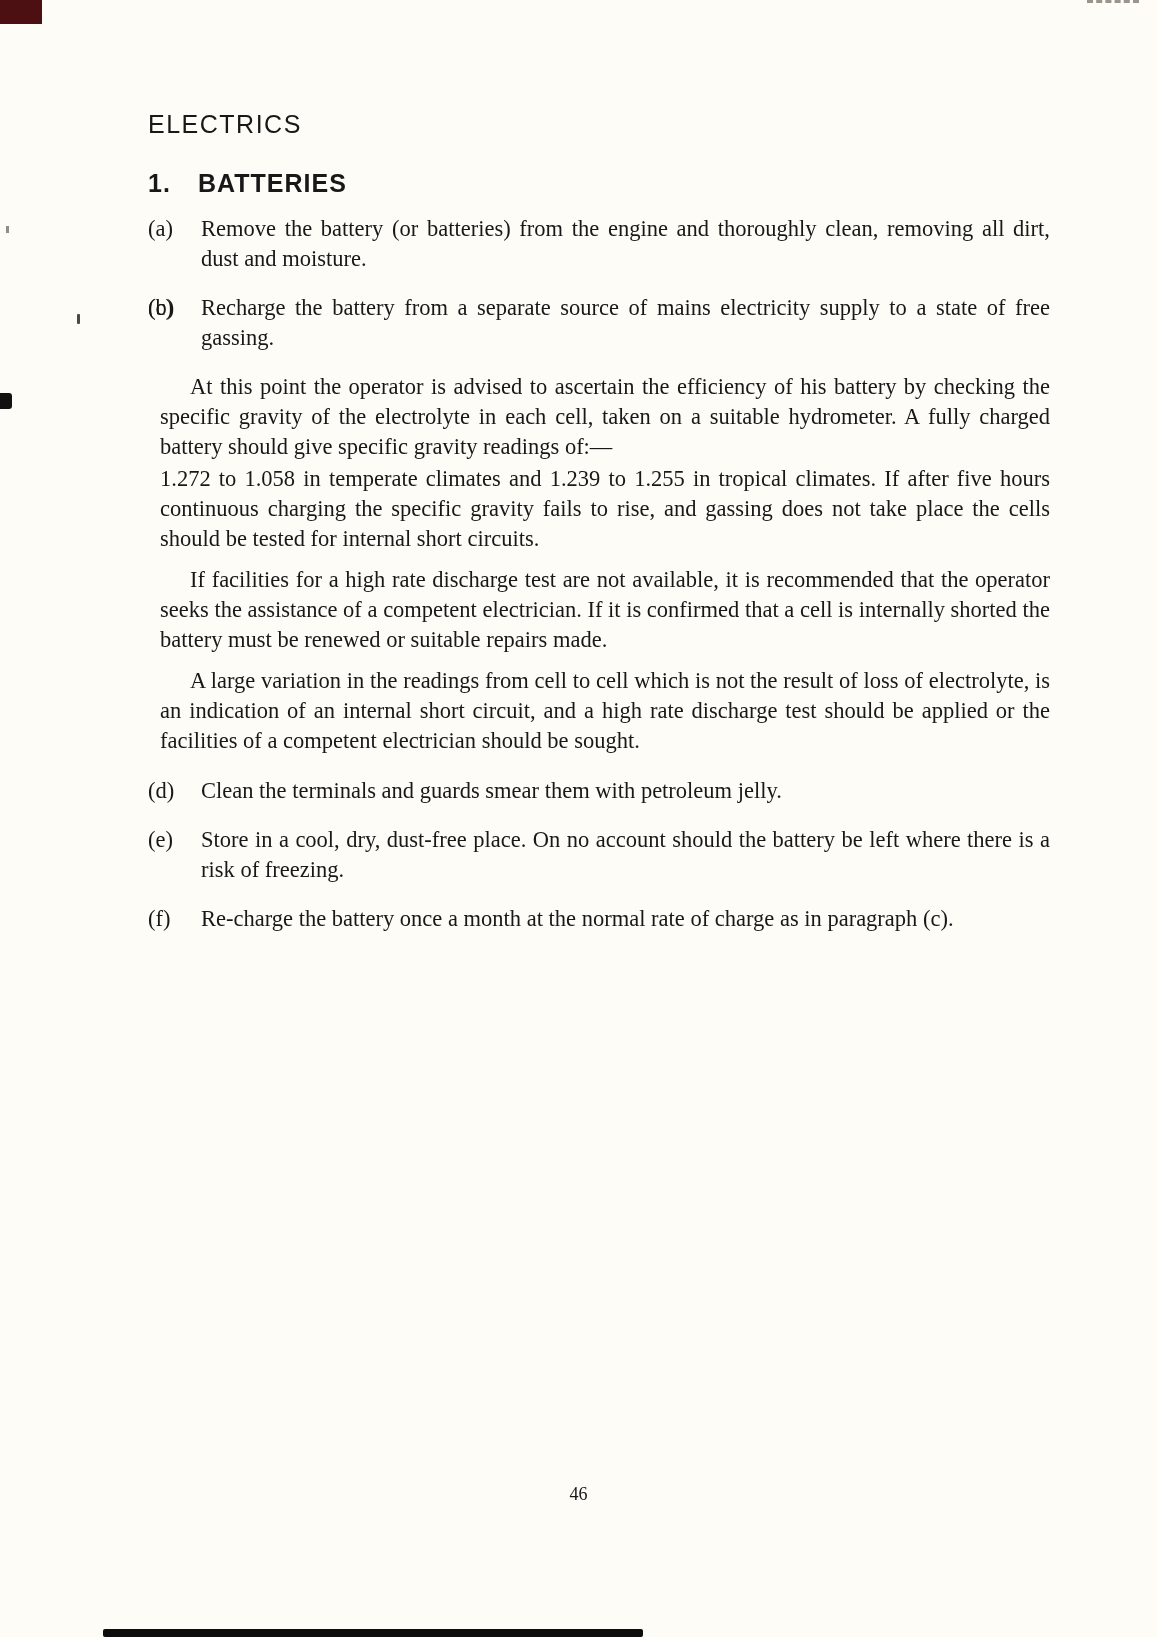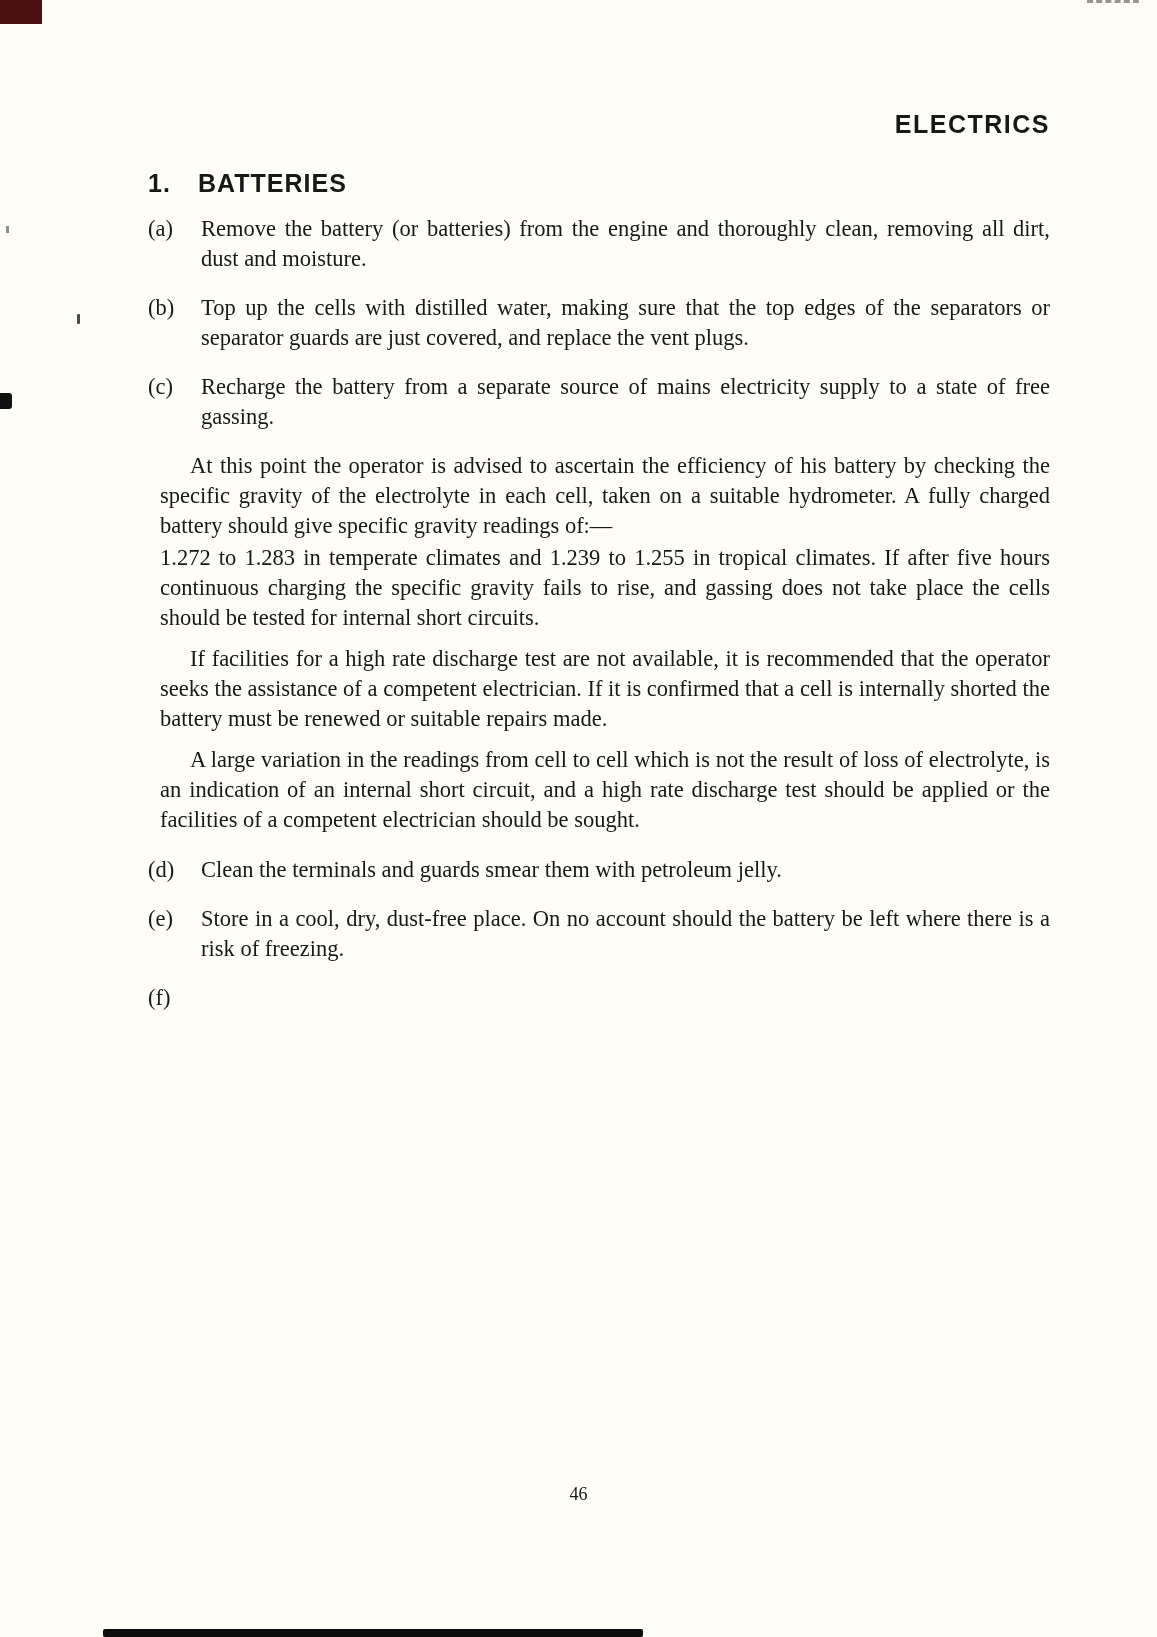--- a/index.html
+++ b/index.html
@@ -18,25 +18,24 @@
     box-sizing: border-box;
   }
   .content {
     position: absolute;
     left: 148px;
     top: 110px;
     width: 902px;
   }
   .doc-heading {
     font-family: "Liberation Sans", sans-serif;
-    font-weight: bold;
+    font-weight: normal;
     font-size: 25px;
     letter-spacing: 1.5px;
     margin: 0 0 30px 0;
-    text-align: right;
   }
   .section-head {
     font-family: "Liberation Sans", sans-serif;
     font-weight: bold;
     font-size: 25px;
     letter-spacing: 1px;
     margin: 0 0 16px 0;
     display: flex;
   }
   .section-num { width: 50px; }
@@ -129,46 +128,46 @@
 
     <div class="body-text">
 
       <div class="list-item">
         <span class="item-label">(a)</span>
         <span>Remove the battery (or batteries) from the engine and thoroughly clean, removing all dirt, dust and moisture.</span>
       </div>
 
       <div class="list-item">
         <span class="item-label">(b)</span>
-        <span>Top up the cells with distilled water, making sure that the top edges of the separators or separator guards are just covered, and replace the vent plugs.</span>
       </div>
 
       <div class="list-item">
         <span class="item-label">(c)</span>
         <span>Recharge the battery from a separate source of mains electricity supply to a state of free gassing.</span>
       </div>
 
       <p class="para indent tight">At this point the operator is advised to ascertain the efficiency of his battery by checking the specific gravity of the electrolyte in each cell, taken on a suitable hydrometer. A fully charged battery should give specific gravity readings of:—</p>
-      <p class="para">1.272 to 1.283 in temperate climates and 1.239 to 1.255 in tropical climates. If after five hours continuous charging the specific gravity fails to rise, and gassing does not take place the cells should be tested for internal short circuits.</p>
+      <p class="para">1.272 to 1.058 in temperate climates and 1.239 to 1.255 in tropical climates. If after five hours continuous charging the specific gravity fails to rise, and gassing does not take place the cells should be tested for internal short circuits.</p>
       <p class="para indent">If facilities for a high rate discharge test are not available, it is recommended that the operator seeks the assistance of a competent electrician. If it is confirmed that a cell is internally shorted the battery must be renewed or suitable repairs made.</p>
       <p class="para indent">A large variation in the readings from cell to cell which is not the result of loss of electrolyte, is an indication of an internal short circuit, and a high rate discharge test should be applied or the facilities of a competent electrician should be sought.</p>
 
       <div class="list-bottom">
         <div class="list-item">
           <span class="item-label">(d)</span>
           <span>Clean the terminals and guards smear them with petroleum jelly.</span>
         </div>
 
         <div class="list-item">
           <span class="item-label">(e)</span>
           <span>Store in a cool, dry, dust-free place. On no account should the battery be left where there is a risk of freezing.</span>
         </div>
 
         <div class="list-item">
           <span class="item-label">(f)</span>
+          <span>Re-charge the battery once a month at the normal rate of charge as in paragraph (c).</span>
         </div>
       </div>
 
     </div>
   </div>
 
   <div class="page-number">46</div>
 
 </div>
 

